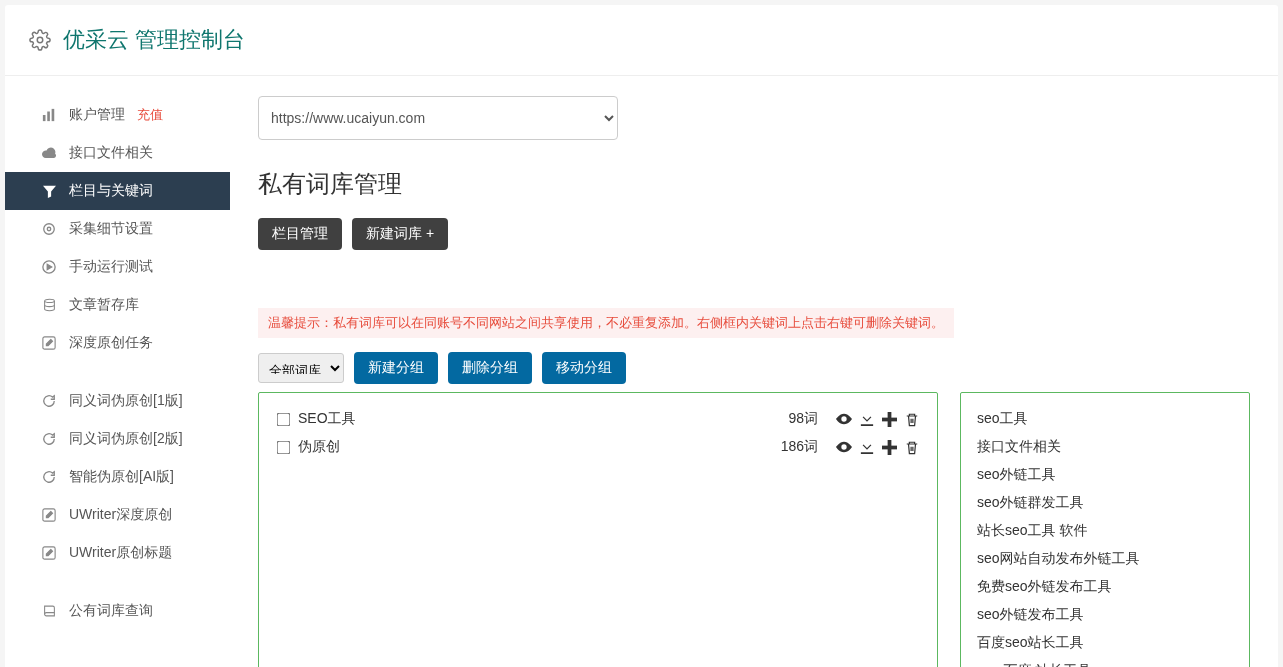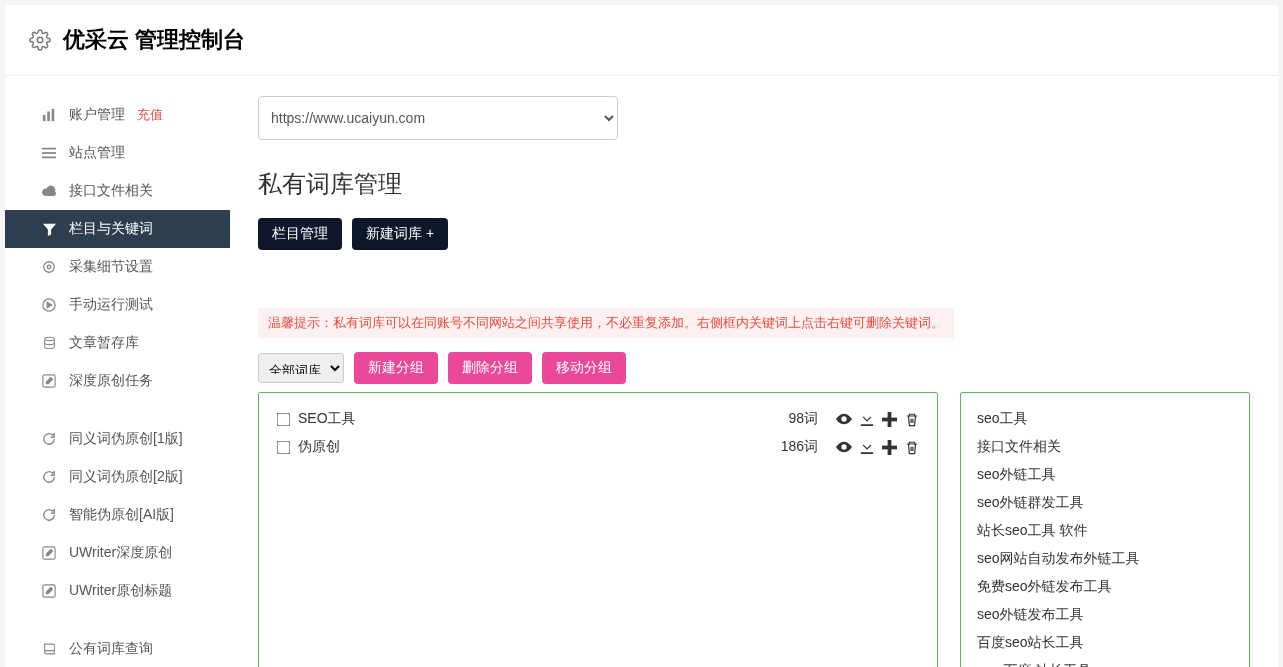--- a/index.html
+++ b/index.html
@@ -1,34 +1,34 @@
 <!DOCTYPE html>
 <html><head>
 <meta charset="utf-8">
 <style>
 * { margin: 0; padding: 0; box-sizing: border-box; }
 body { font-family: "Helvetica Neue", Helvetica, Arial, "Microsoft YaHei", sans-serif; font-size: 14px; color: #333; background: #f5f5f5; }
 .page { background: #fff; margin: 5px; border-radius: 3px; min-height: 657px; }
 .header { padding: 20px 24px; border-bottom: 1px solid #eee; display: flex; align-items: center; gap: 12px; }
 .header .gear { color: #777; }
-.header-title { font-size: 22px; color: #000000; font-weight: bold; }
+.header-title { font-size: 22px; color: #0f766e; font-weight: normal; }
 .body { display: flex; padding-top: 20px; }
 .sidebar { width: 225px; flex-shrink: 0; }
 .nav-item { display: flex; align-items: center; gap: 12px; padding: 10px 18px 10px 36px; color: #555; cursor: pointer; }
 .nav-item.active { background: #2c3e50; color: #fff; align-items: center; }
 .nav-item .ico { width: 16px; display: inline-flex; justify-content: center; color: #888; }
 .nav-item.active .ico { color: #fff; }
 .nav-item .badge { color: #e74c3c; font-size: 13px; }
 .nav-sep { height: 20px; }
 .main { flex: 1; padding: 0 28px 28px 28px; }
 .site-select { width: 360px; height: 44px; border: 1px solid #ccc; border-radius: 4px; padding: 0 8px; background: #fff; color: #555; font-size: 14px; }
 .page-title { font-size: 24px; font-weight: normal; margin: 28px 0 18px 0; color: #333; }
 .btn { display: inline-block; padding: 7px 14px; border-radius: 4px; border: none; cursor: pointer; font-size: 14px; color: #fff; }
-.btn-green { background: #0f172a; }
-.btn-blue { background: #ec4899; }
+.btn-green { background: #404040; }
+.btn-blue { background: #0369a1; }
 .btn-row { display: flex; gap: 10px; margin-bottom: 22px; }
 .tip { background: #fdf0f0; color: #e74c3c; padding: 6px 10px; font-size: 13px; margin-bottom: 14px; display: inline-block; margin-top: 36px; }
 .toolbar2 { display: flex; gap: 10px; align-items: center; margin-bottom: 8px; }
 .group-select { height: 30px; border: 1px solid #ccc; border-radius: 3px; padding: 8px 6px; font-size: 13px; }
 .panels { display: flex; gap: 22px; }
 .panel-left { flex: 1; border: 1.5px solid #5cb860; background: #fff; padding: 12px 18px; border-radius: 2px; min-height: 320px; }
 .panel-right { width: 290px; border: 1.5px solid #5cb860; background: #fff; padding: 12px 16px 12px 16px; border-radius: 2px; min-height: 320px; max-height: 320px; overflow-y: scroll; }
 .lex-row { display: flex; align-items: center; gap: 8px; padding: 5px 0; }
 .lex-row input[type=checkbox] { transform: scale(1.05); }
 .lex-name { flex: 1; }
@@ -61,30 +61,20 @@
                 <rect x="1" y="8" width="3" height="7"></rect>
                 <rect x="6" y="4" width="3" height="11"></rect>
                 <rect x="11" y="1" width="3" height="14"></rect>
               </svg>
             </span>
       <span>账户管理</span>
       <span class="badge">充值</span>
           </div>
           <div class="nav-item">
             <span class="ico">
-              <svg width="14" height="14" viewBox="0 0 16 16" fill="currentColor">
-                <rect x="0" y="2" width="16" height="2"></rect>
-                <rect x="0" y="7" width="16" height="2"></rect>
-                <rect x="0" y="12" width="16" height="2"></rect>
-              </svg>
-            </span>
-      <span>站点管理</span>
-      </div>
-          <div class="nav-item">
-            <span class="ico">
               <svg width="15" height="14" viewBox="0 0 24 16" fill="currentColor">
                 <path d="M19 16H6a6 6 0 1 1 1.3-11.86A7 7 0 0 1 21 9a4 4 0 0 1-2 7z"></path>
               </svg>
             </span>
       <span>接口文件相关</span>
       </div>
           <div class="nav-item active">
             <span class="ico">
               <svg width="13" height="13" viewBox="0 0 16 16" fill="currentColor">
                 <path d="M0 1h16l-6 7v6l-4 2v-8z"></path>

